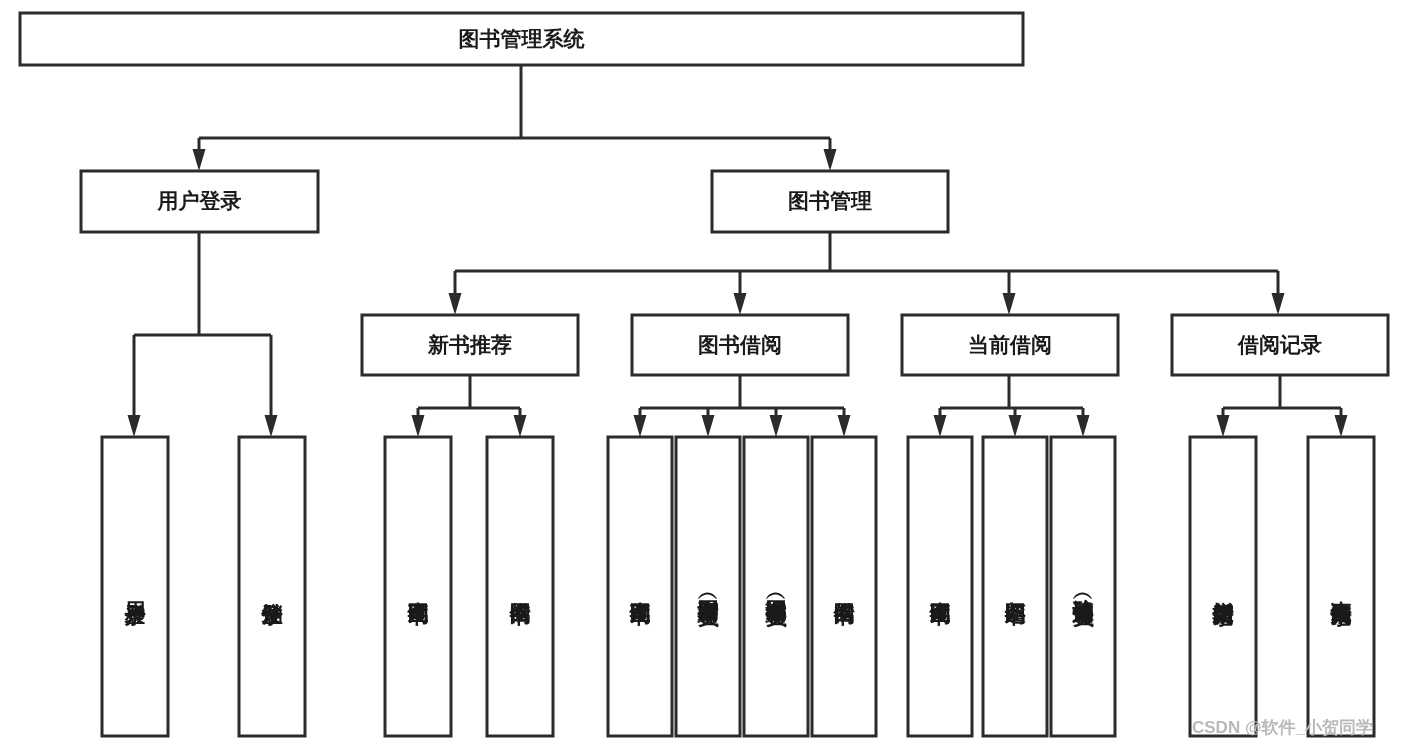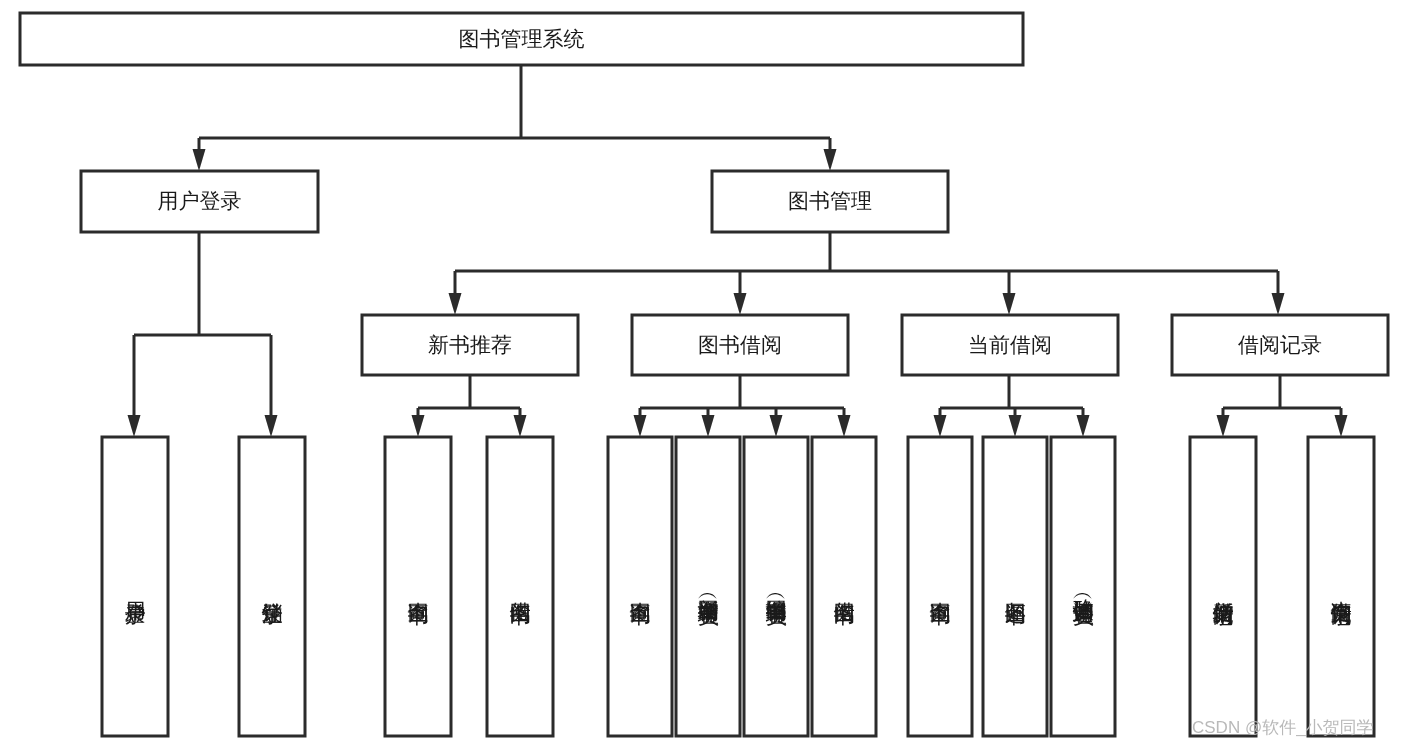--- a/index.html
+++ b/index.html
@@ -11,20 +11,21 @@
     width: 1405px;
     height: 747px;
     font-family: "Liberation Sans", "DejaVu Sans", sans-serif;
     overflow: hidden;
     position: relative;
   }
   #diagram-root {
     position: relative;
     width: 1405px;
     height: 609px;
+    font-weight: bold;
   }
   svg.diagram {
     position: absolute;
     top: 0;
     left: 0;
     width: 1405px;
     height: 747px;
   }
   .node-rect {
     fill: #ffffff;

